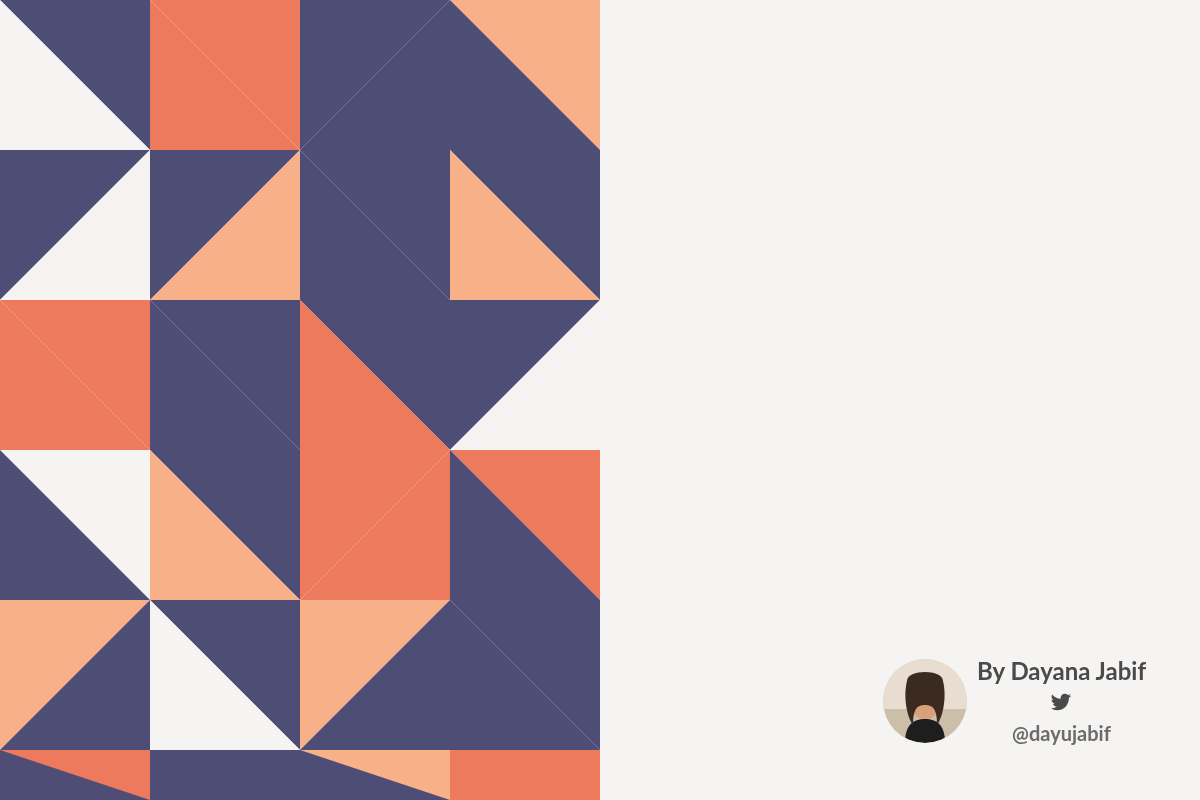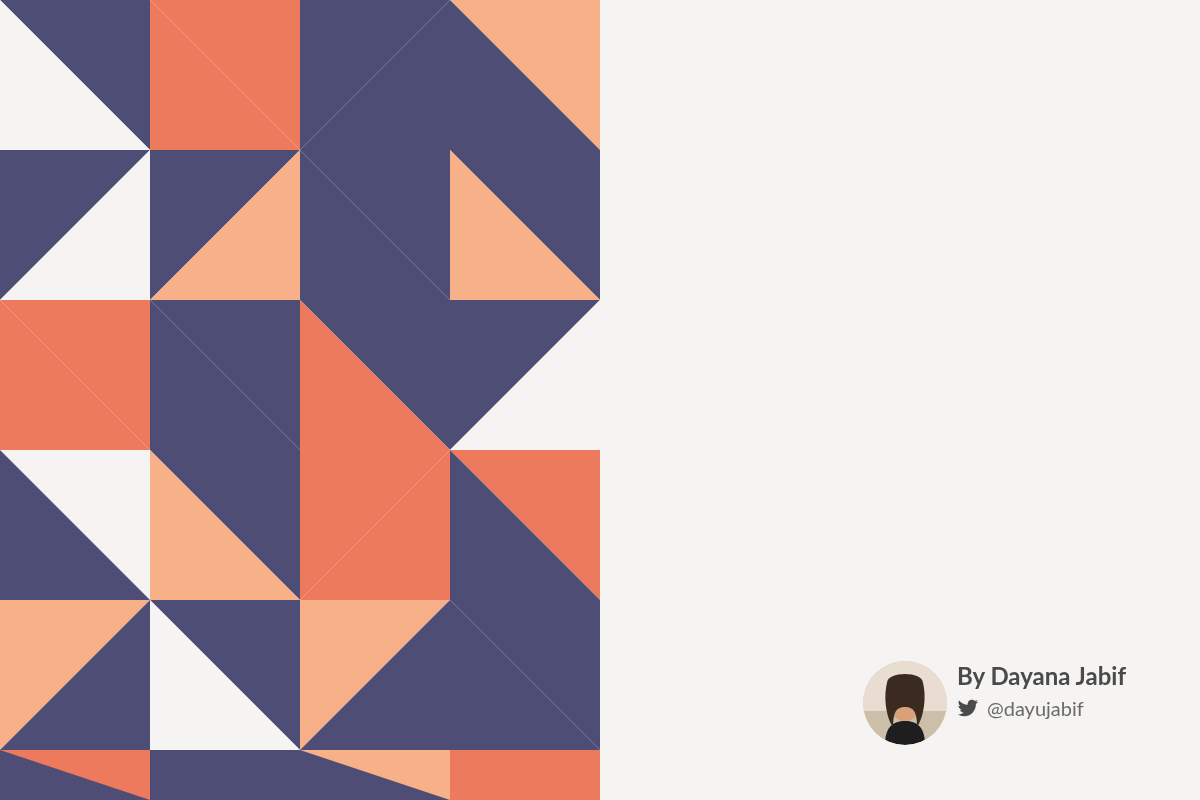--- a/index.html
+++ b/index.html
@@ -41,37 +41,37 @@
     position: absolute;
     left: 0;
     top: 0;
     font-size: 22px;
     line-height: 43px;
     color: #4a4a4a;
   }
   .author {
     position: absolute;
     bottom: 55px;
-    right: 74px;
+    right: 54px;
     display: flex;
-    align-items: flex-start;
+    align-items: center;
     gap: 10px;
   }
   .avatar {
     width: 84px;
     height: 84px;
     border-radius: 50%;
     overflow: hidden;
     flex-shrink: 0;
     background: #d9cfc4;
   }
   .avatar svg { width: 100%; height: 100%; display: block; }
   .author-text { color: #4a4a4a; }
   .byline { font-size: 24px; font-weight: 700; margin-bottom: 6px; }
-  .handle-row { display: flex; align-items: center; gap: 8px; font-size: 20px; font-weight: 400; color: #6b6b6b; }
+  .handle-row { display: flex; align-items: center; gap: 8px; font-size: 20px; font-weight: 700; color: #6b6b6b; flex-direction: column; }
   .twitter-icon { width: 22px; height: 22px; fill: #4a4a4a; }
 </style>
 </head>
 <body>
 
 <div class="left">
   <svg viewBox="0 0 600 800" width="600" height="800" preserveAspectRatio="none">
     <rect x="0" y="0" width="600" height="800" fill="#f5f4f2"></rect>
 
     <polygon points="0,0 150,0 150,150" fill="#4d4d76"></polygon>

